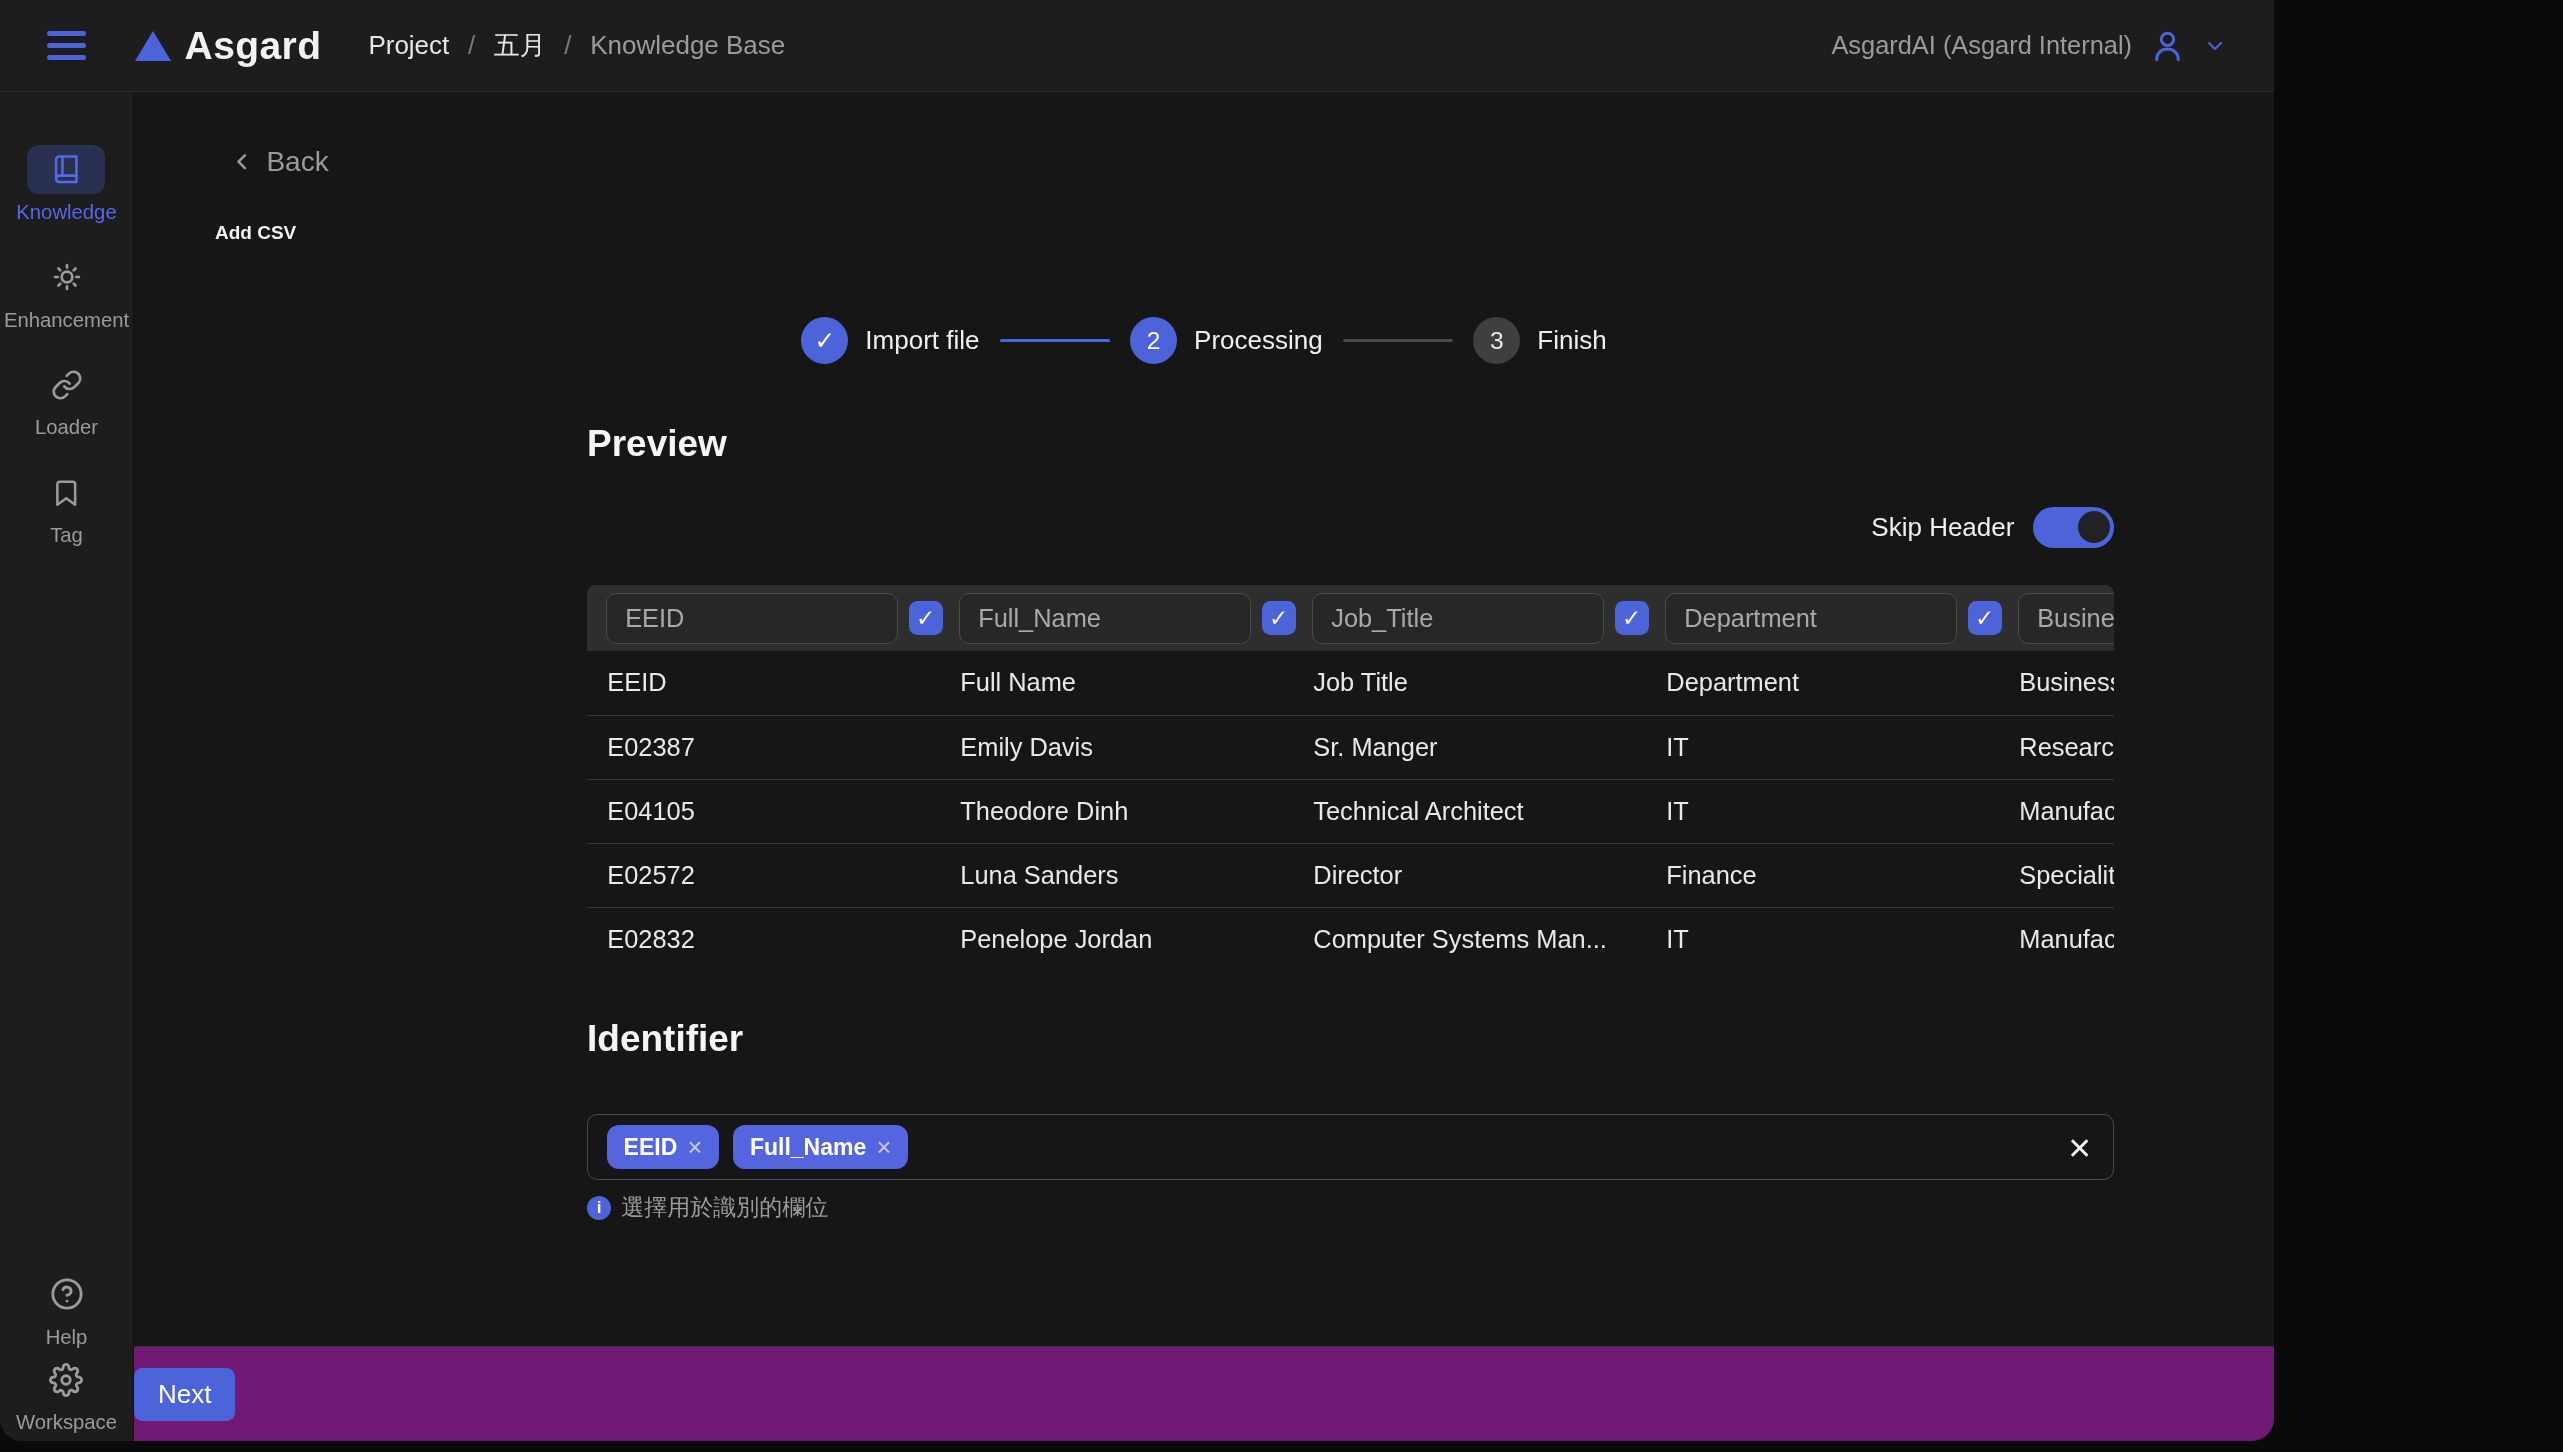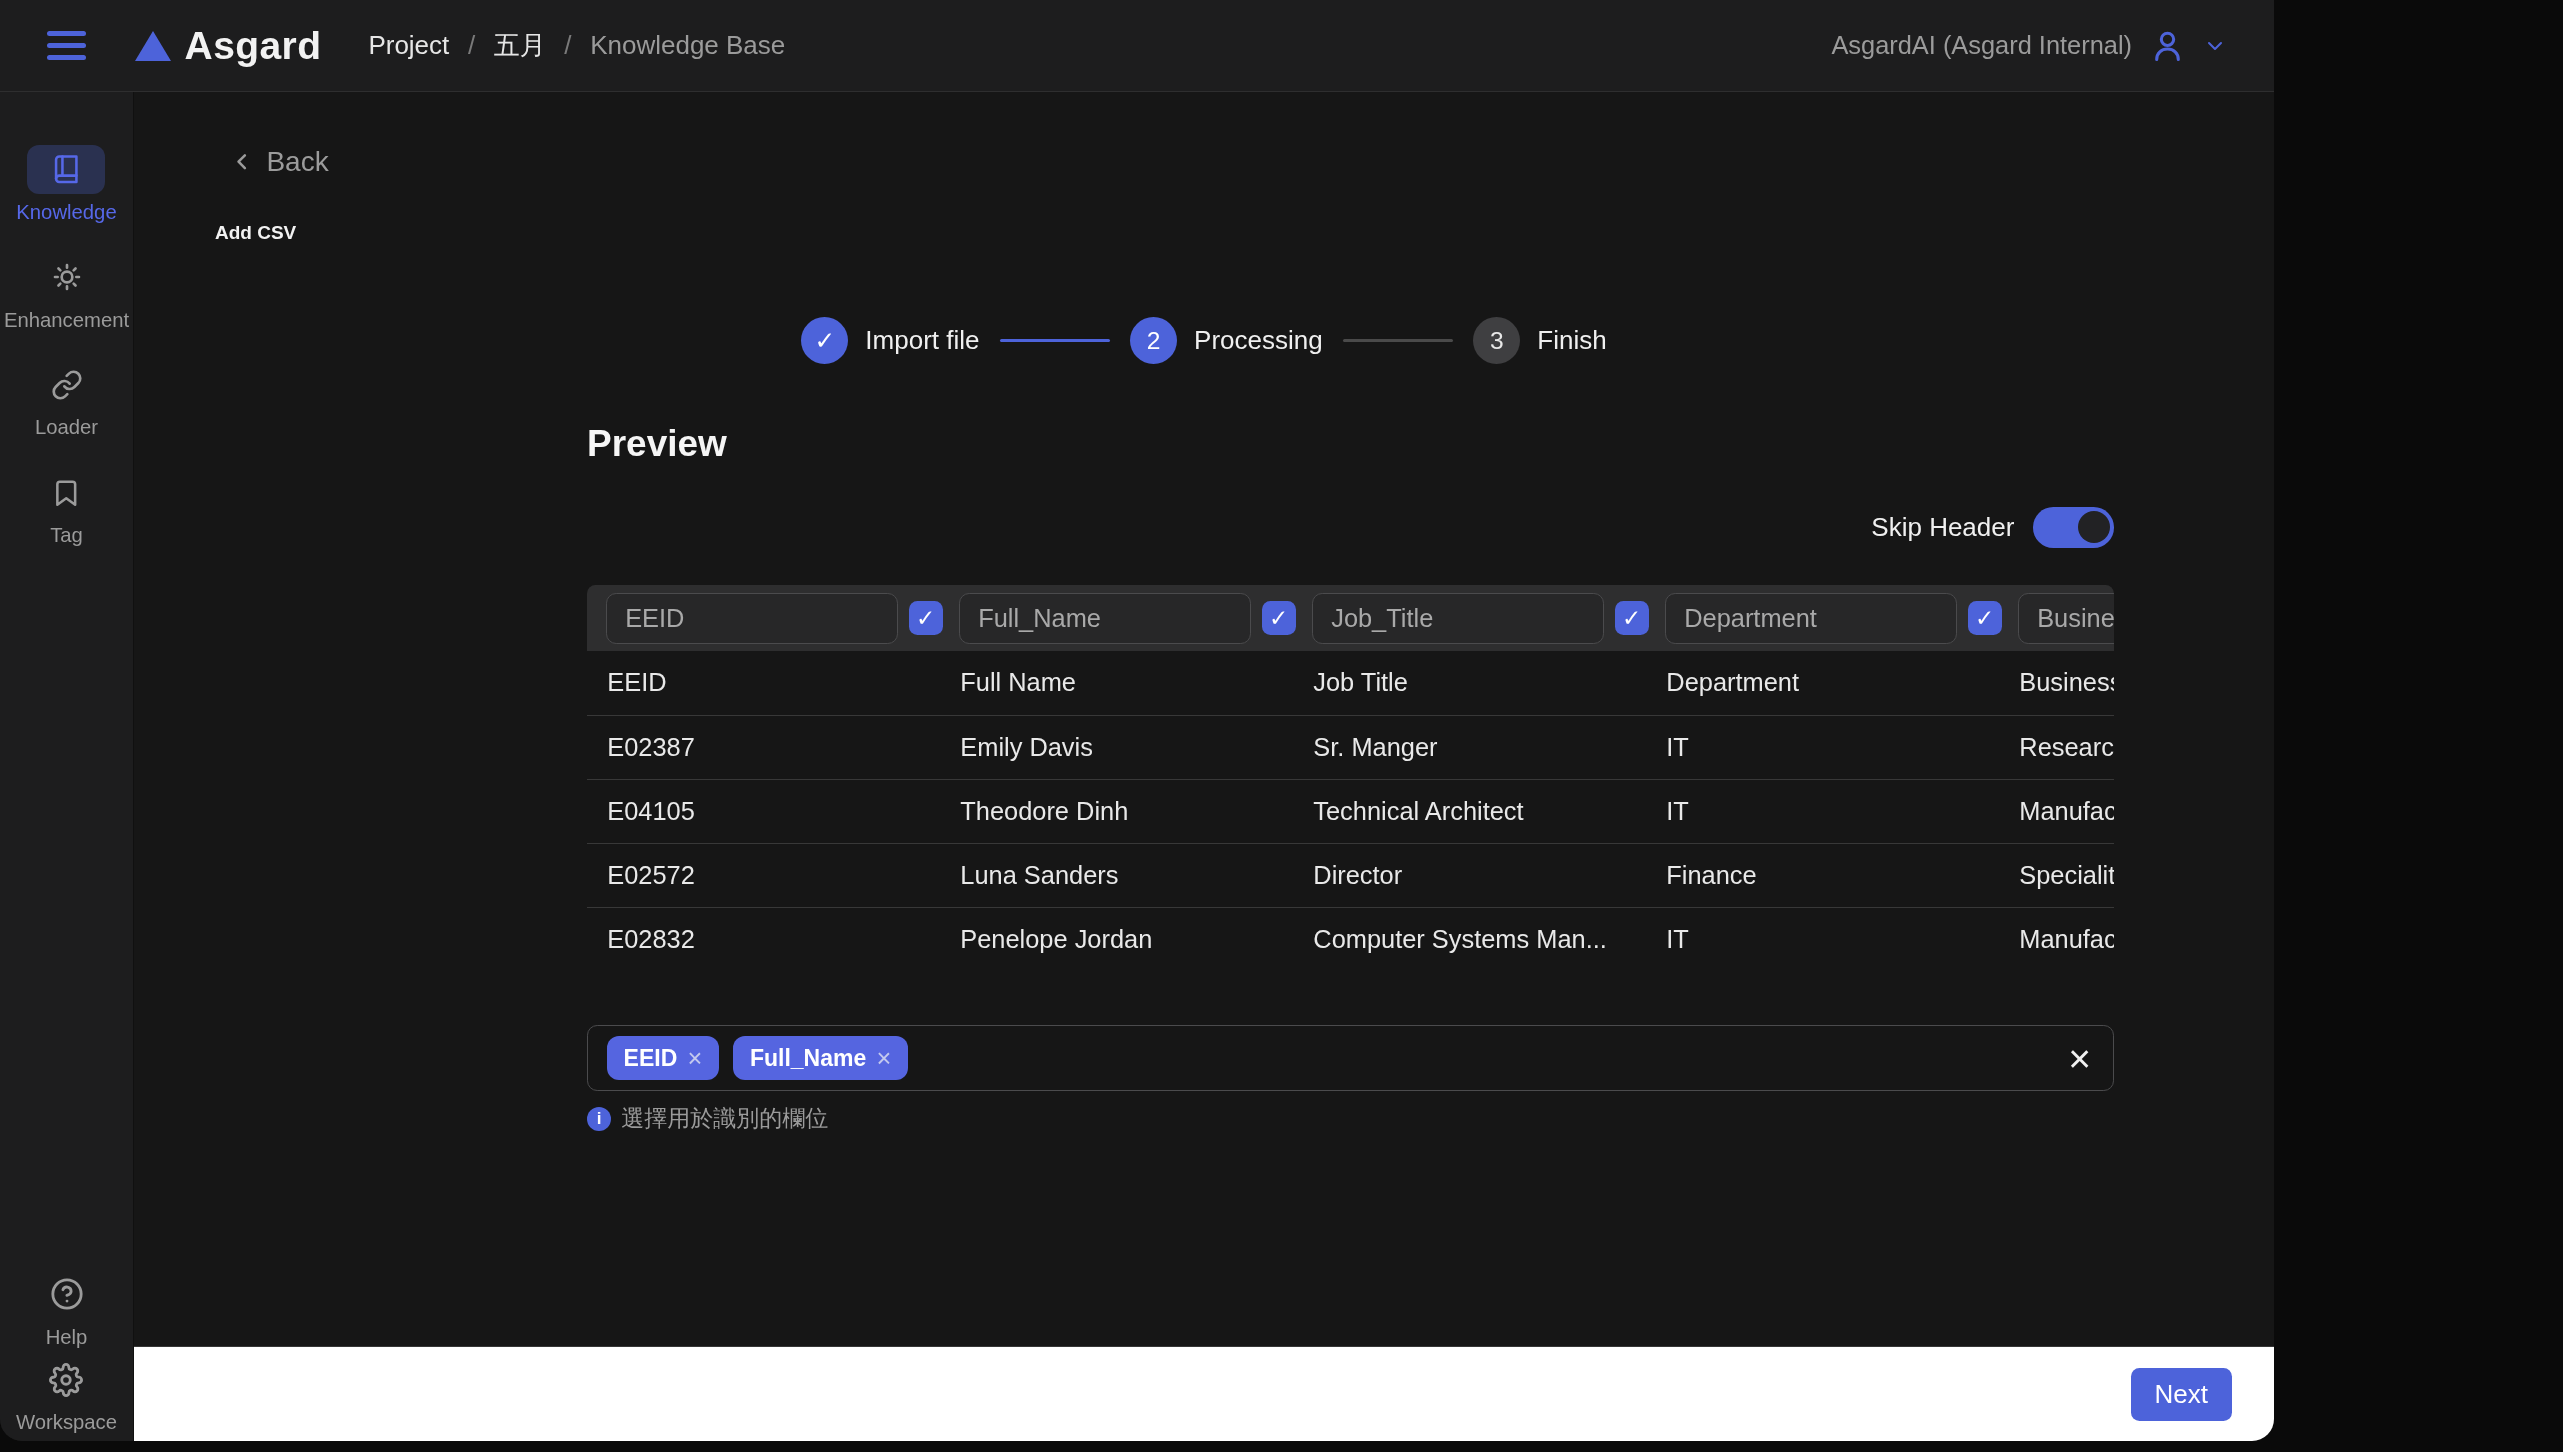--- a/index.html
+++ b/index.html
@@ -90,22 +90,22 @@
           padding:0 17px; color:#ffffff; font-size:23px; font-weight:700; }
   .chip .chip-x { color:#c3c9ee; font-weight:400; font-size:25.4px; cursor:pointer; }
   .id-clear { position:absolute; right:22px; top:50%; transform:translateY(-50%); color:#f2f2f2;
               font-size:39px; line-height:1; cursor:pointer; }
   .info-row { margin-top:12px; display:flex; align-items:center; gap:10.2px; }
   .info-icon { width:24px; height:24px; border-radius:50%; background:#4d63da; color:#fff; font-size:17px;
                font-weight:700; display:flex; align-items:center; justify-content:center; font-style:normal; }
   .info-text { color:#9b9b9b; font-size:23px; }
 
   
-  .footer { flex:none; height:95px; background:#ffffff; border-top:0.8px solid #363636;
-            display:flex; align-items:center; justify-content:flex-end; padding-right:42px; }
+  .footer { flex:none; height:95px; background:#701a75; border-top:0.8px solid #363636;
+            display:flex; align-items:center; padding-right:42px; }
   .next-btn { min-width:95px; height:53px; border:none; border-radius:8.5px; background:#4d63da; color:#ffffff;
               font-size:26px; font-family:"Liberation Sans",sans-serif; padding:0 24px; cursor:pointer; }
 </style>
 </head>
 <body>
 
 <div class="app">
 
   <header class="topbar">
     <div class="hamburger">
@@ -294,20 +294,21 @@
             </div>
             <div class="tr">
               <div class="td">E02832</div>
               <div class="td">Penelope Jordan</div>
               <div class="td">Computer Systems Man...</div>
               <div class="td">IT</div>
               <div class="td">Manufactu</div>
             </div>
           </div>
 
+          <h2 class="section-title identifier-title">Identifier</h2>
 
           <div class="id-input">
             <div class="chip">
               <span>EEID</span>
               <span class="chip-x">×</span>
             </div>
             <div class="chip">
               <span>Full_Name</span>
               <span class="chip-x">×</span>
             </div>

